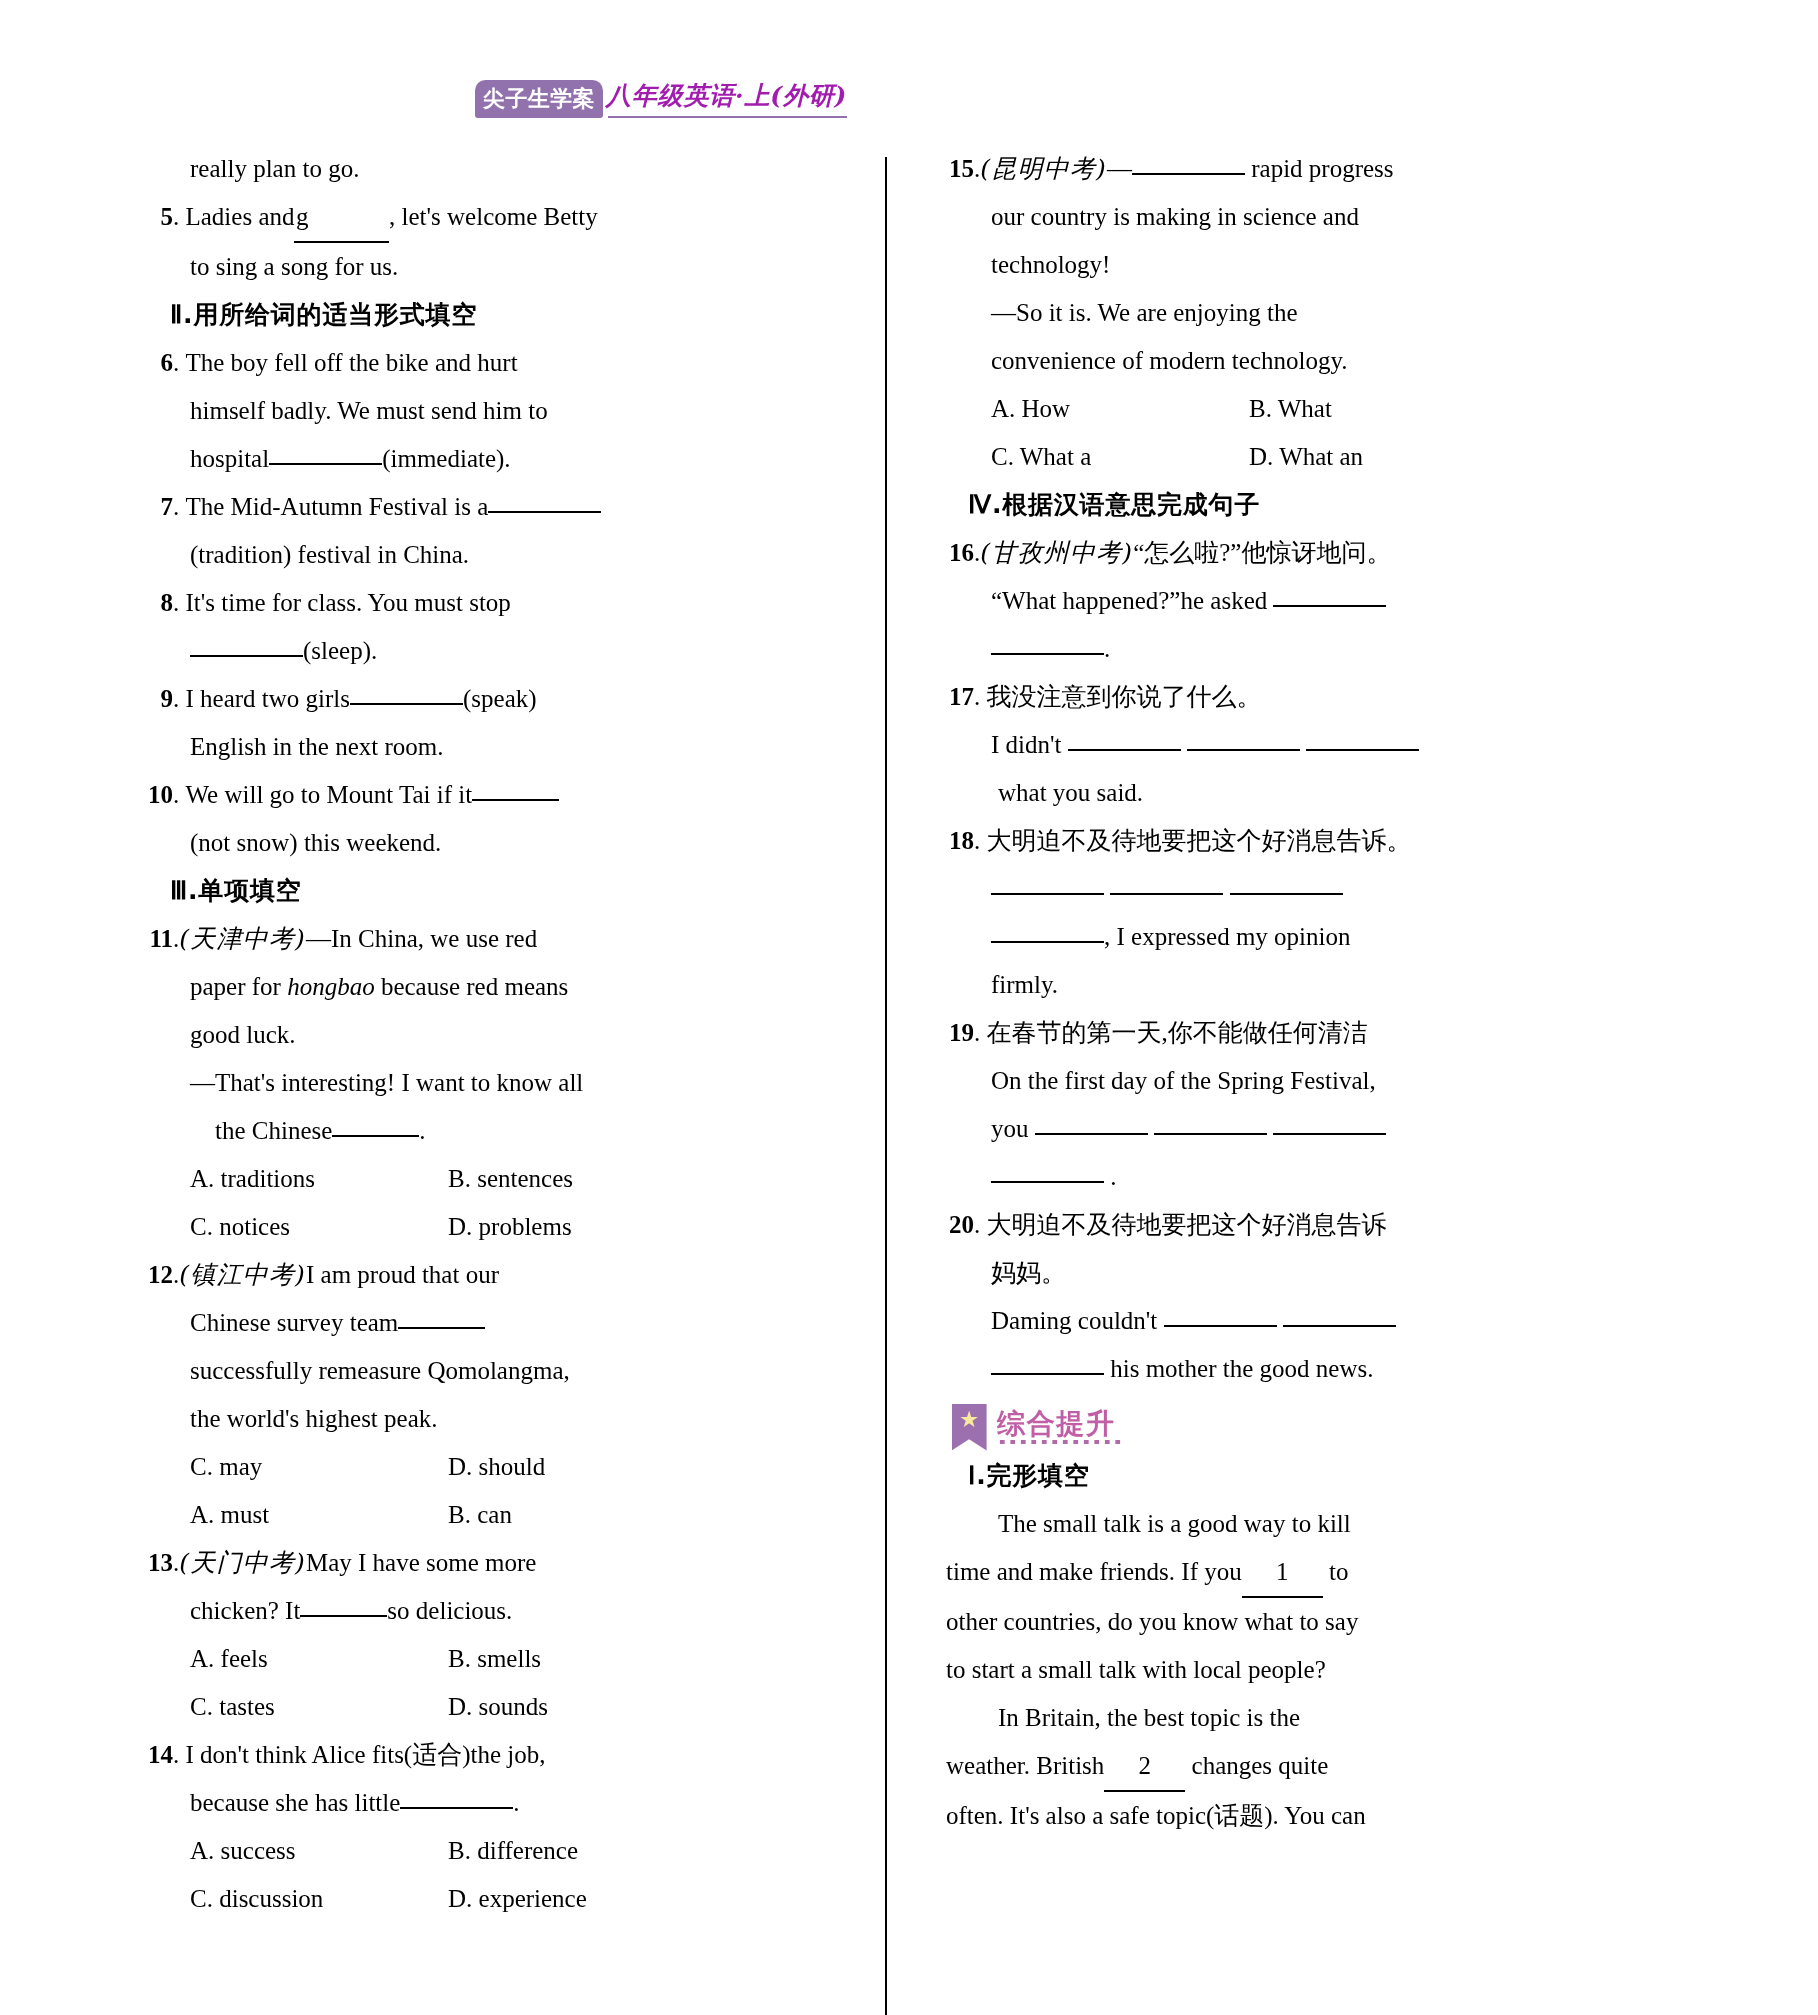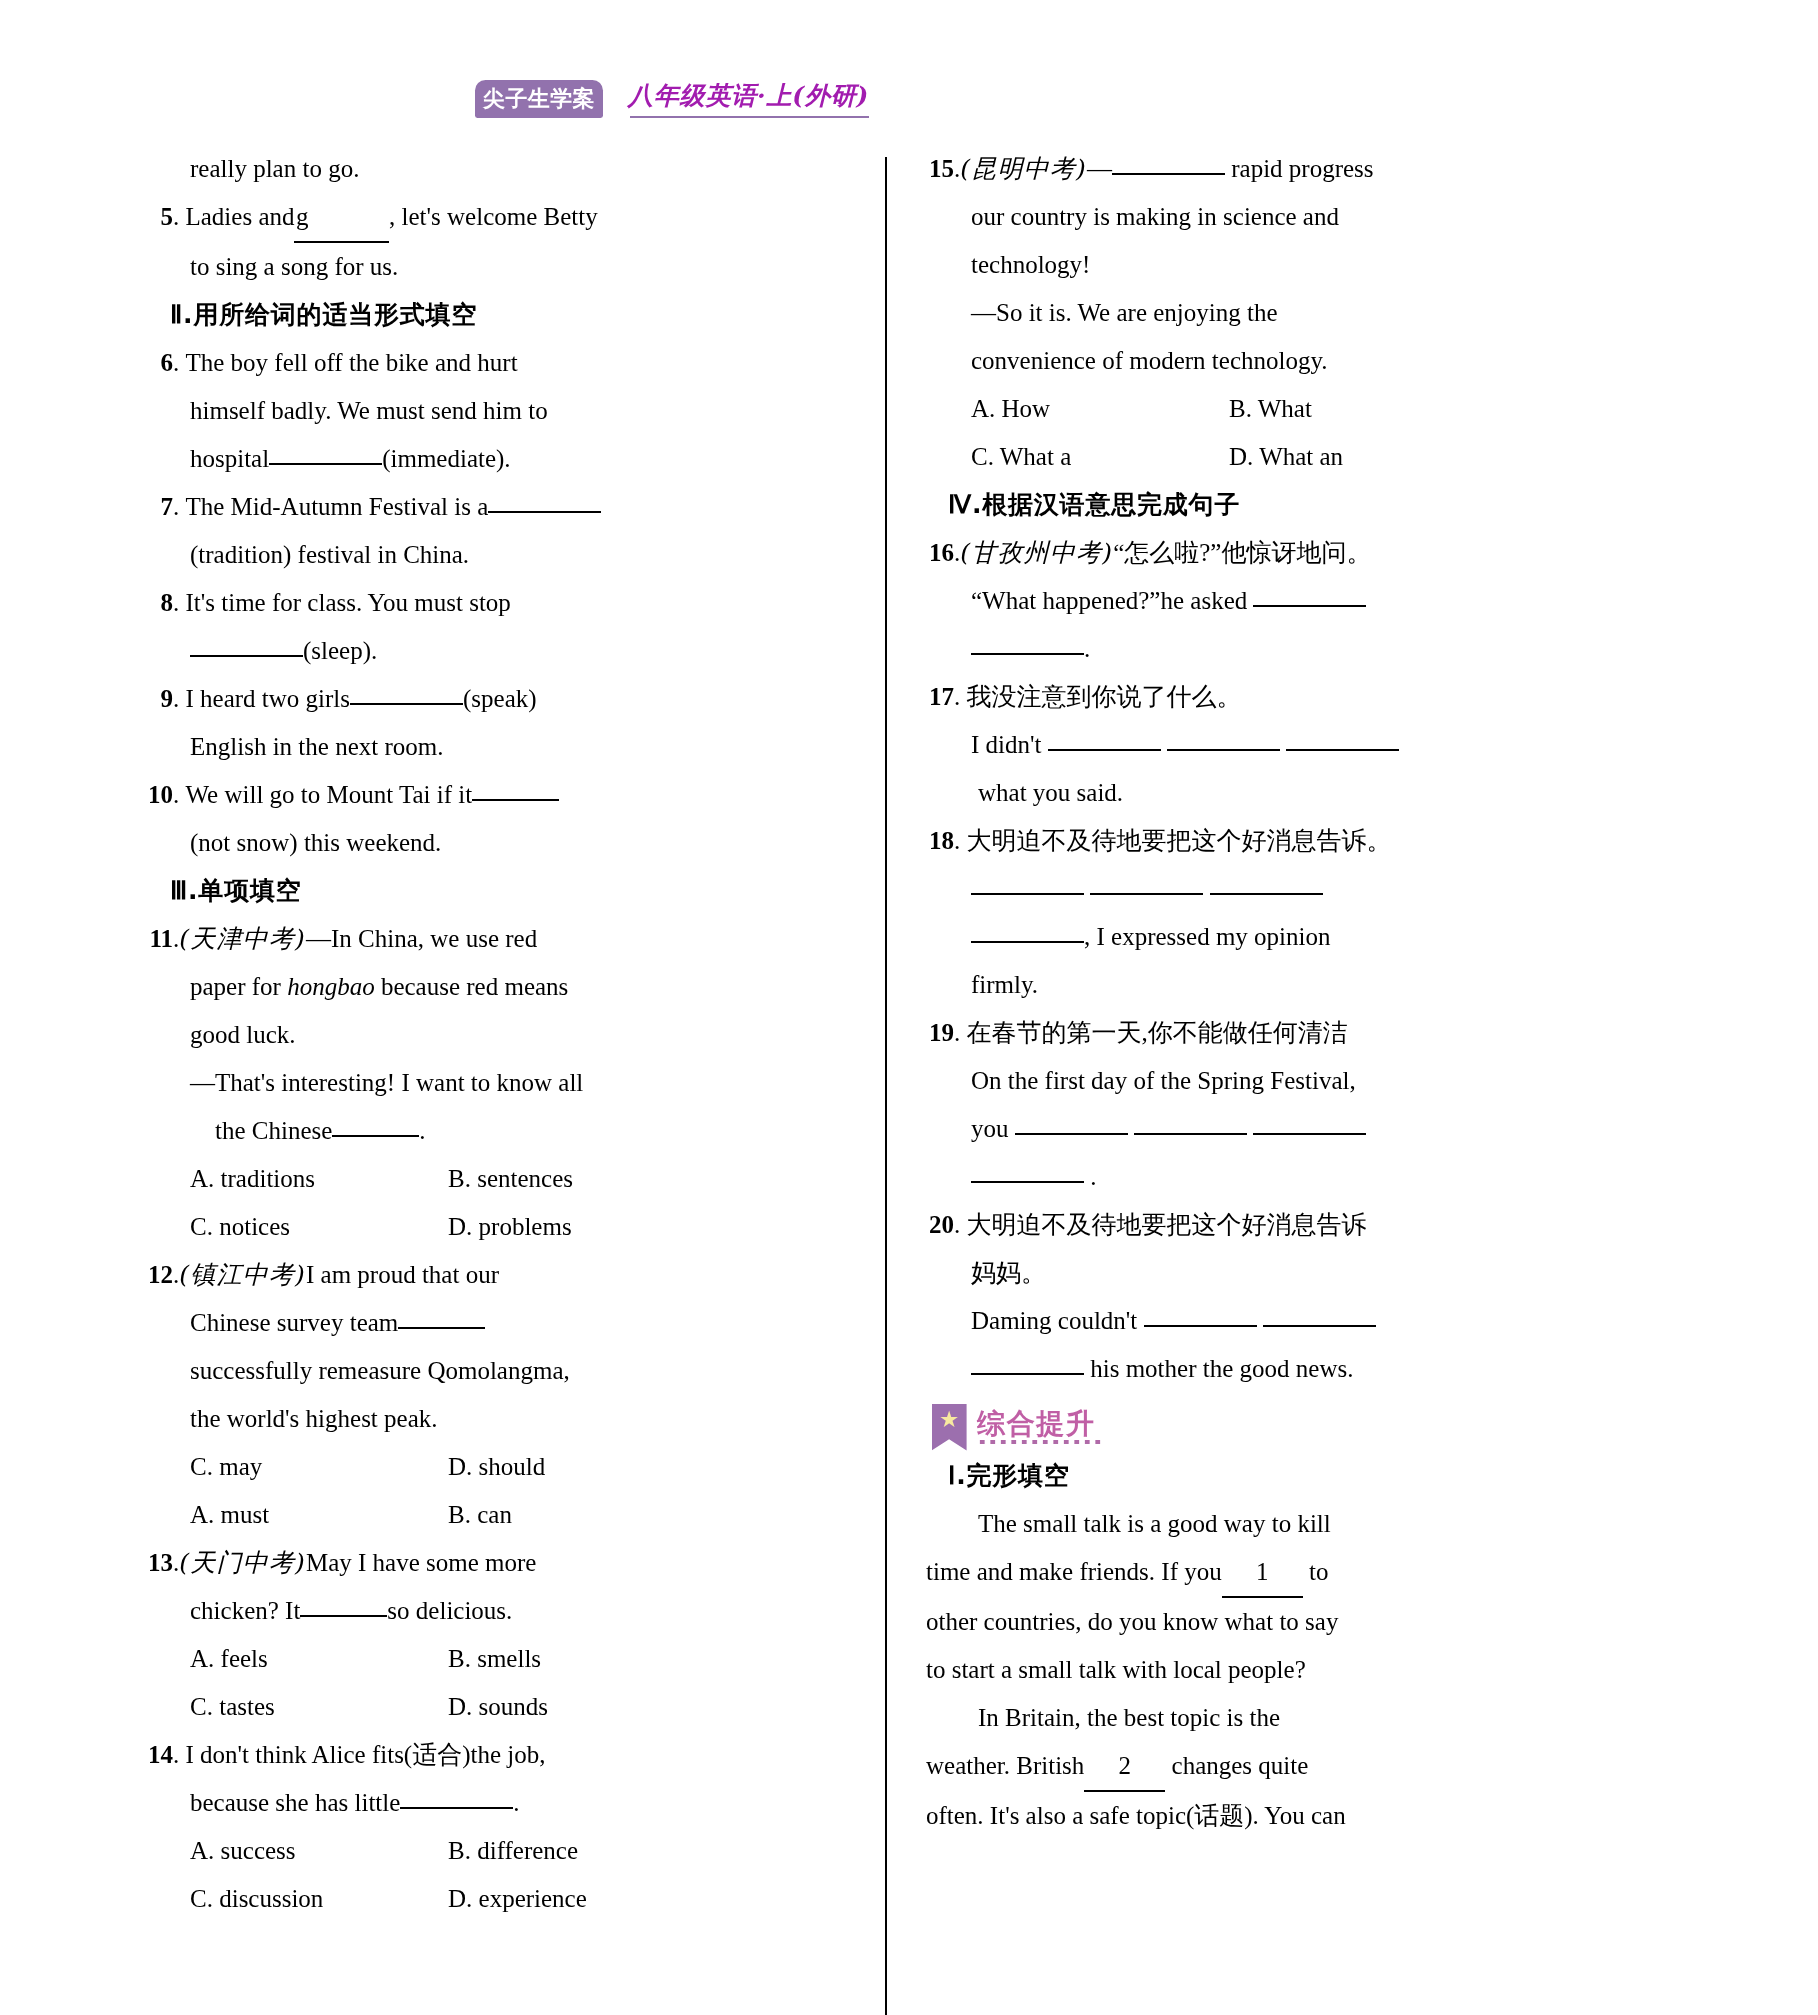--- a/index.html
+++ b/index.html
@@ -9,21 +9,21 @@
     color:#000;
     -webkit-font-smoothing:none;
   }
   .page { position:relative; width:1818px; height:2532px; box-sizing:border-box; }
 
   
   .header {
     position:absolute; left:0; top:79px; width:1818px; height:60px;
   }
   .header-inner {
-    position:absolute; left:427px; top:0; display:flex; align-items:flex-end; gap:25px;padding-left:48px;
+    position:absolute; left:427px; top:0; display:flex; align-items:flex-end; gap:3px;padding-left:48px;
   }
   .logo-badge {
     background:#9272ad; color:#ffffff;
     font-family:"DejaVu Sans","Liberation Sans",sans-serif;
     font-weight:bold;
     font-size:22px; line-height:1;
     padding:7.3px 8px 8.9px 8px;
     border-radius:10.5px 10.5px 2.4px 2.4px;
     letter-spacing:0.4px;
     white-space:nowrap;
@@ -41,21 +41,21 @@
   }
 
   
   .cols {
     position:absolute; left:0; top:145px; width:1818px; height:2305px;
   }
   .col {
     position:absolute; top:0; width:766px;
   }
   .col-left  { left:145px; }
-  .col-right { left:926px; }
+  .col-right { left:946px; }
   .col-divider {
     position:absolute; left:885px; top:12px; width:2px; height:2241px;
     background:#000;
   }
 
   
   .line {
     font-size:25px;
     line-height:48px;
     white-space:nowrap;

